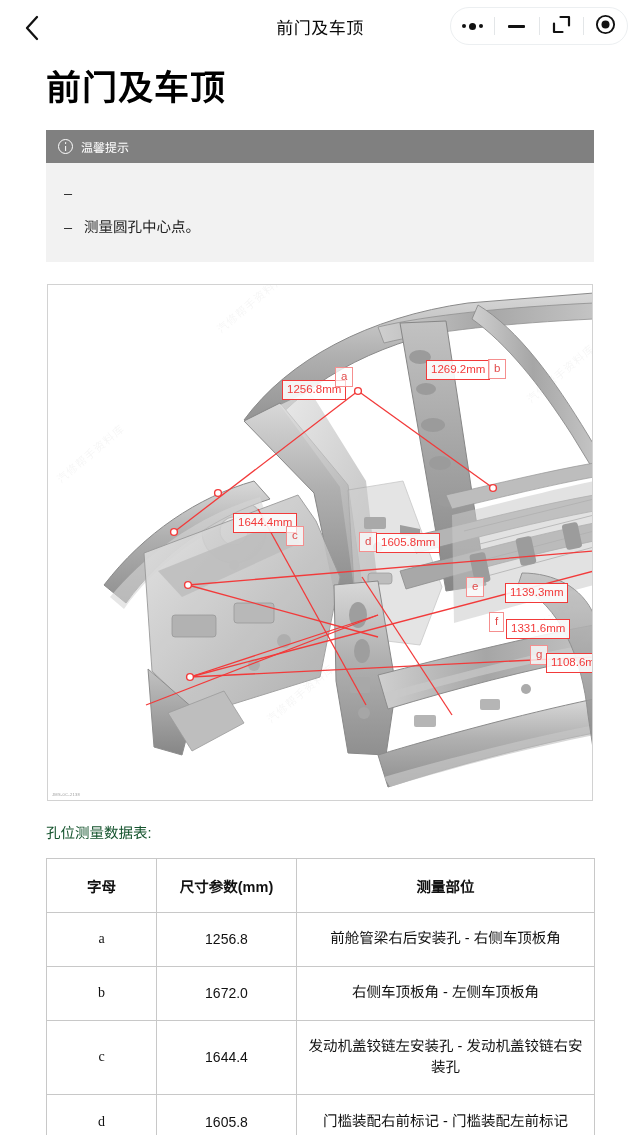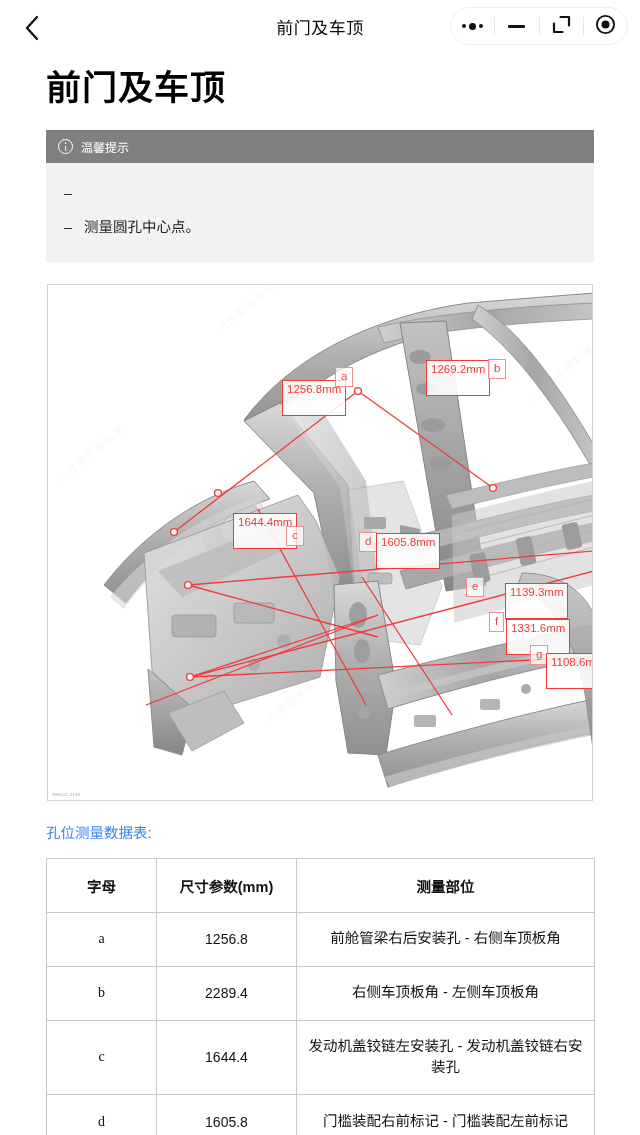--- a/index.html
+++ b/index.html
@@ -167,36 +167,36 @@
     letter-spacing: 1px;
   }
   
   .chip {
     position: absolute;
     border: 1.4px solid #f23a3a;
     color: #f23a3a;
     background: rgba(255,255,255,0.88);
     font-size: 11.5px;
     line-height: 1;
-    padding: 3px 4px 20px 4px;
+    padding: 3px 4px 4px 4px;
     white-space: nowrap;
     font-family: "Liberation Sans", sans-serif;
   }
   .chip.letter {
     padding: 3px 5px 4px 5px;
     background: rgba(255,255,255,0.75);
     border-color: #f58f8f;
     color: #e24b4b;
   }
 
   
   .table-caption {
     margin: 20px 0 16px 46px;
     font-size: 14.5px;
-    color: #3b82f6;
+    color: #14532d;
   }
   table.data {
     margin: 14px 0 0 46px;
     width: 548px;
     border-collapse: collapse;
     table-layout: fixed;
     font-size: 14.5px;
   }
   table.data th, table.data td {
     border: 1px solid #c8c8c8;
@@ -456,21 +456,21 @@
     </tr>
   </thead>
   <tbody>
     <tr>
       <td class="letter">a</td>
       <td class="value">1256.8</td>
       <td class="part">前舱管梁右后安装孔 - 右侧车顶板角</td>
     </tr>
     <tr>
       <td class="letter">b</td>
-      <td class="value">2289.4</td>
+      <td class="value">1672.0</td>
       <td class="part">右侧车顶板角 - 左侧车顶板角</td>
     </tr>
     <tr>
       <td class="letter">c</td>
       <td class="value">1644.4</td>
       <td class="part">发动机盖铰链左安装孔 - 发动机盖铰链右安装孔</td>
     </tr>
     <tr>
       <td class="letter">d</td>
       <td class="value">1605.8</td>

